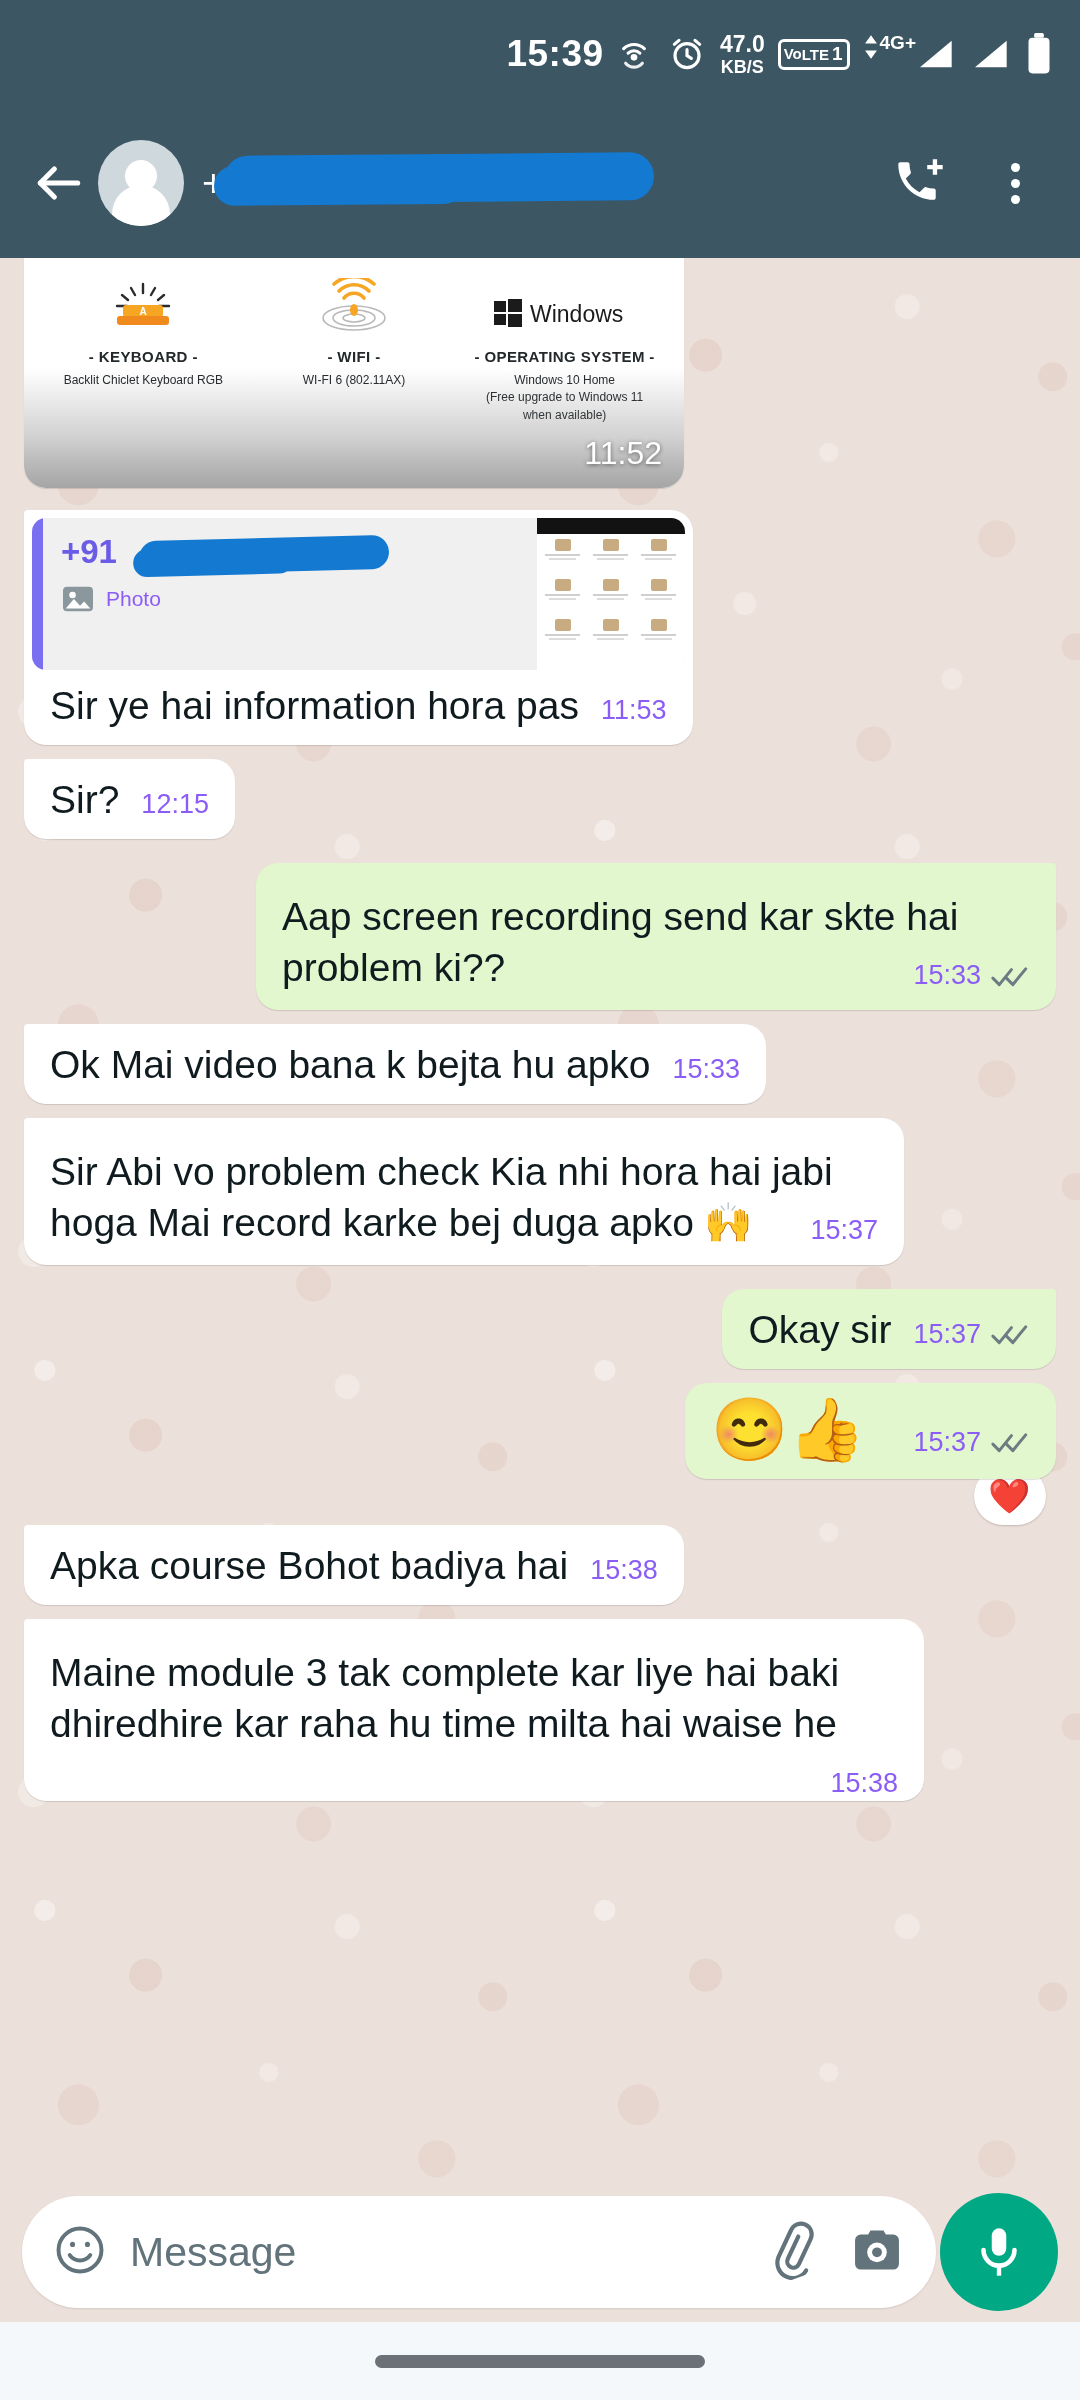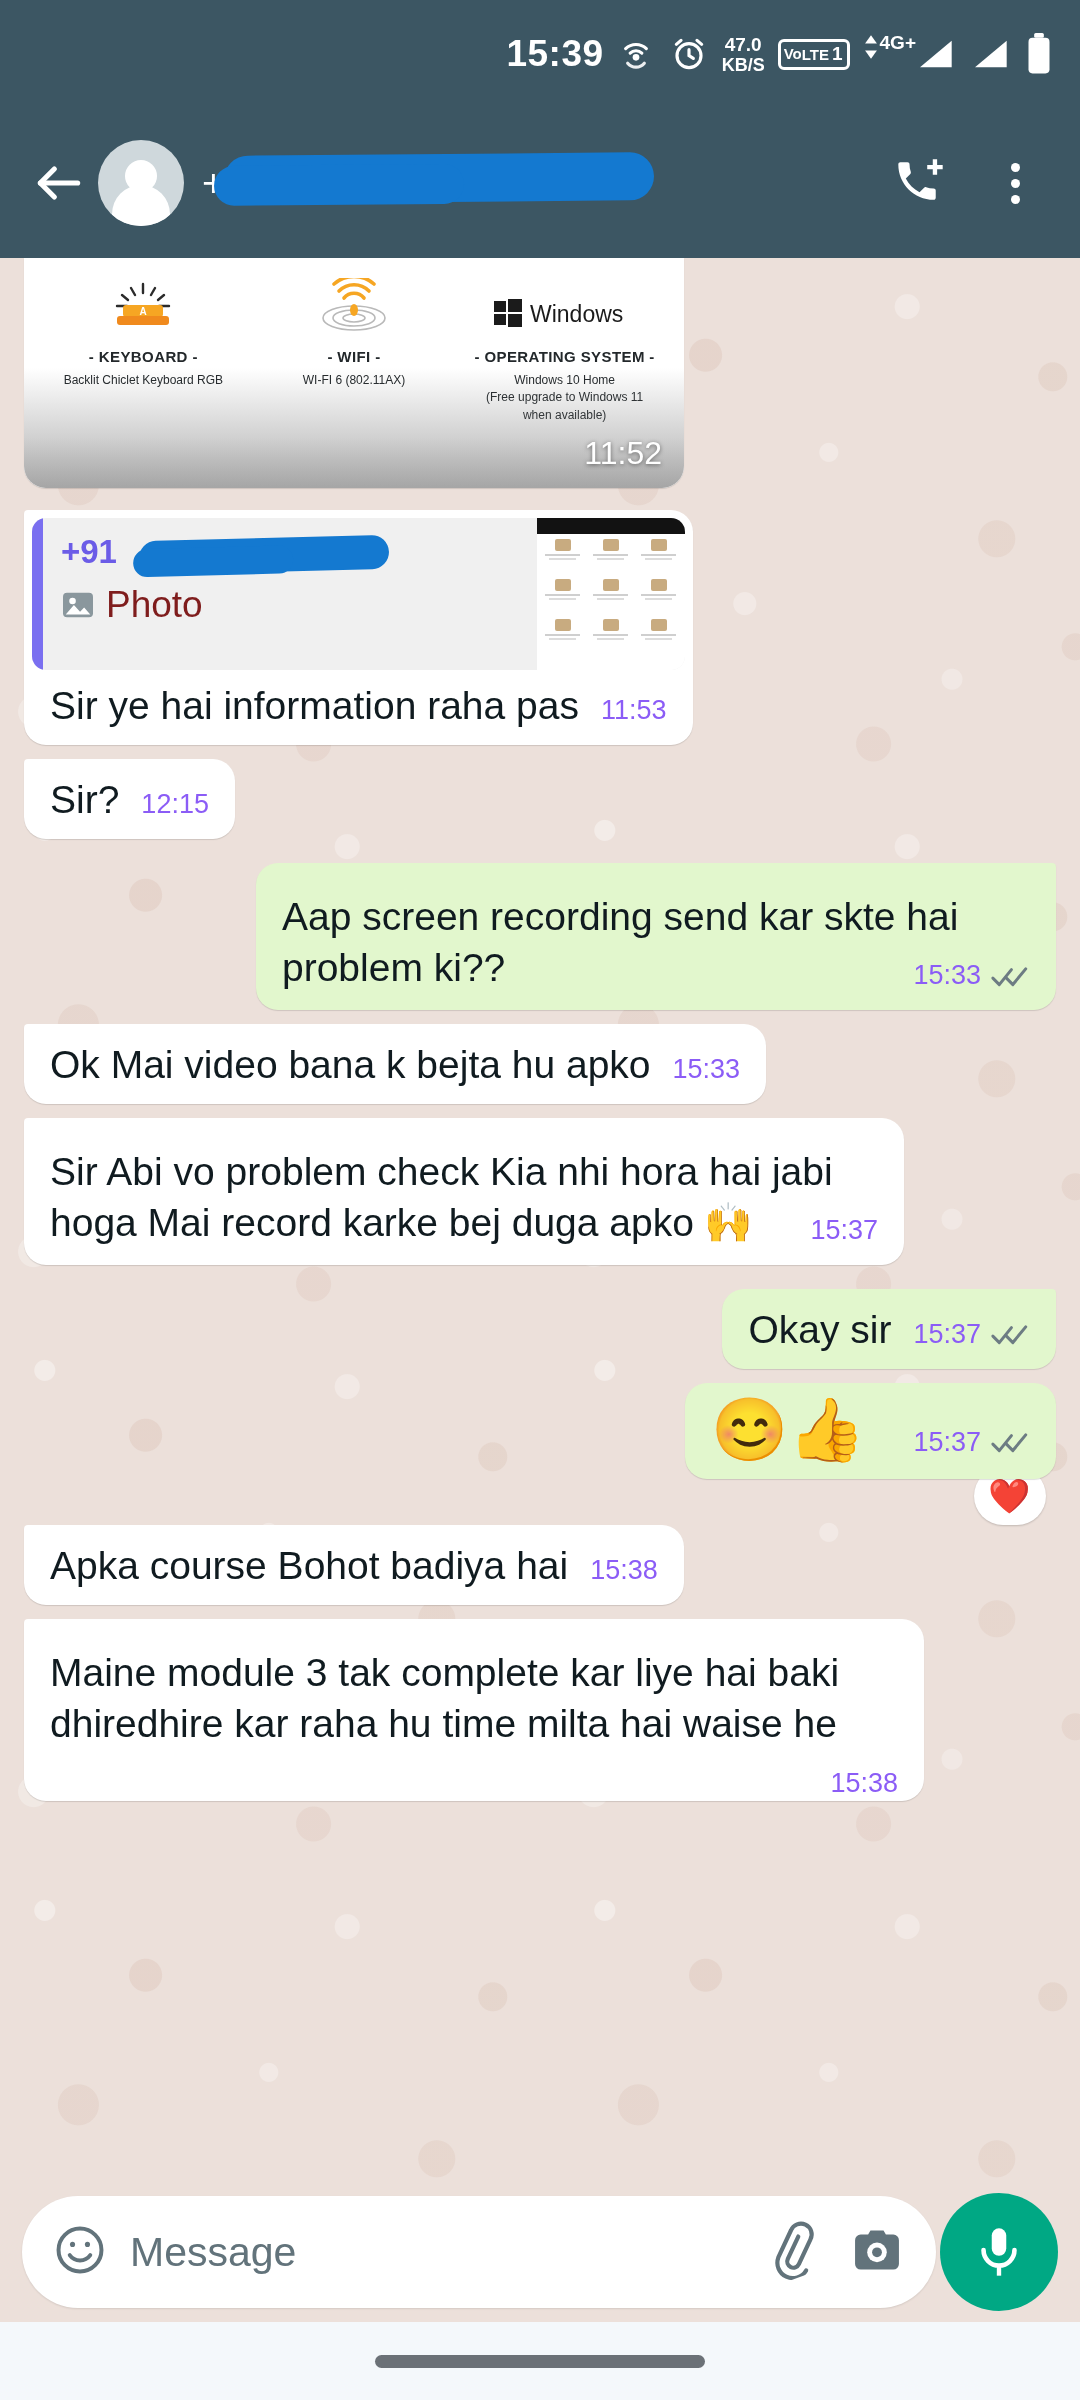--- a/index.html
+++ b/index.html
@@ -23,21 +23,21 @@
   }
   .sb-right{
     position:absolute; right:26px; top:0; height:108px;
     display:flex; align-items:center; gap:13px;
   }
   .sb-ico{ display:flex; align-items:center; justify-content:center; }
   .sb-net{
     display:flex; flex-direction:column; align-items:center;
     line-height:1; font-weight:bold;
   }
-  .sb-net .v{ font-size:19px; }
+  .sb-net .v{ font-size:23px; }
   .sb-net .u{ font-size:18px; margin-top:2px; }
   .sb-volte{
     border:3px solid #fff; border-radius:6px; padding:1px 4px 2px 3px;
     display:flex; align-items:center; gap:3px;
   }
   .sb-volte .stack{ display:flex; flex-direction:row; line-height:1; }
   .sb-volte .stack .a{ font-size:15px; font-weight:bold; }
   .sb-volte .stack .b{ font-size:15px; font-weight:bold; margin-top:1px;}
   .sb-volte .num{ font-size:19px; font-weight:bold; }
   .sb-4g{ display:flex; align-items:flex-start; }
@@ -168,21 +168,21 @@
   .quote-name{ font-size:33px; color:#6b5ce7; font-weight:600; position:relative; white-space:nowrap;}
   .quote-redact{
     position:absolute; left:78px; top:5px; width:250px; height:34px;
     background:#1479d0; border-radius:20px; transform:rotate(-1.5deg);
   }
   .quote-redact:after{
     content:""; position:absolute; left:-6px; top:8px; width:160px; height:28px;
     background:#1479d0; border-radius:18px;
   }
   .quote-sub{ display:flex; align-items:center; gap:11px; margin-top:13px;}
-  .quote-sub span{ font-size:37px; color:#7f1d1d;}
+  .quote-sub span{ font-size:21px; color:#8b5cf6;}
   .quote-thumb{
     width:148px; flex:0 0 auto; background:#fff; position:relative; overflow:hidden;
   }
   .qt-bar{ height:16px; background:#121212; }
   .qt-grid{
     display:grid; grid-template-columns:repeat(3,1fr); gap:4px; padding:5px 4px;
   }
   .qt-cell{ height:36px; display:flex; flex-direction:column; align-items:center; justify-content:flex-start;}
   .qt-ic{ width:16px; height:12px; background:#c8ab80; border-radius:2px;}
   .qt-ln{ width:80%; height:2px; background:#cfcfcf; margin-top:3px;}
@@ -461,21 +461,21 @@
                 </div>
               <div class="qt-cell">
                   <span class="qt-ic"></span>
                   <span class="qt-ln"></span>
                   <span class="qt-ln2"></span>
                 </div>
             </div>
           </div>
         </div>
         <div class="bubble-oneline" style="padding-top:14px">
-          <span class="t">Sir ye hai information raha pas</span>
+          <span class="t">Sir ye hai information hora pas</span>
           <span class="meta">
             <span>11:53</span>
           </span>
         </div>
       </div>
     </div>
 
     <div class="msgrow in">
       <div class="bubble in tail-in">
         <div class="bubble-oneline">

